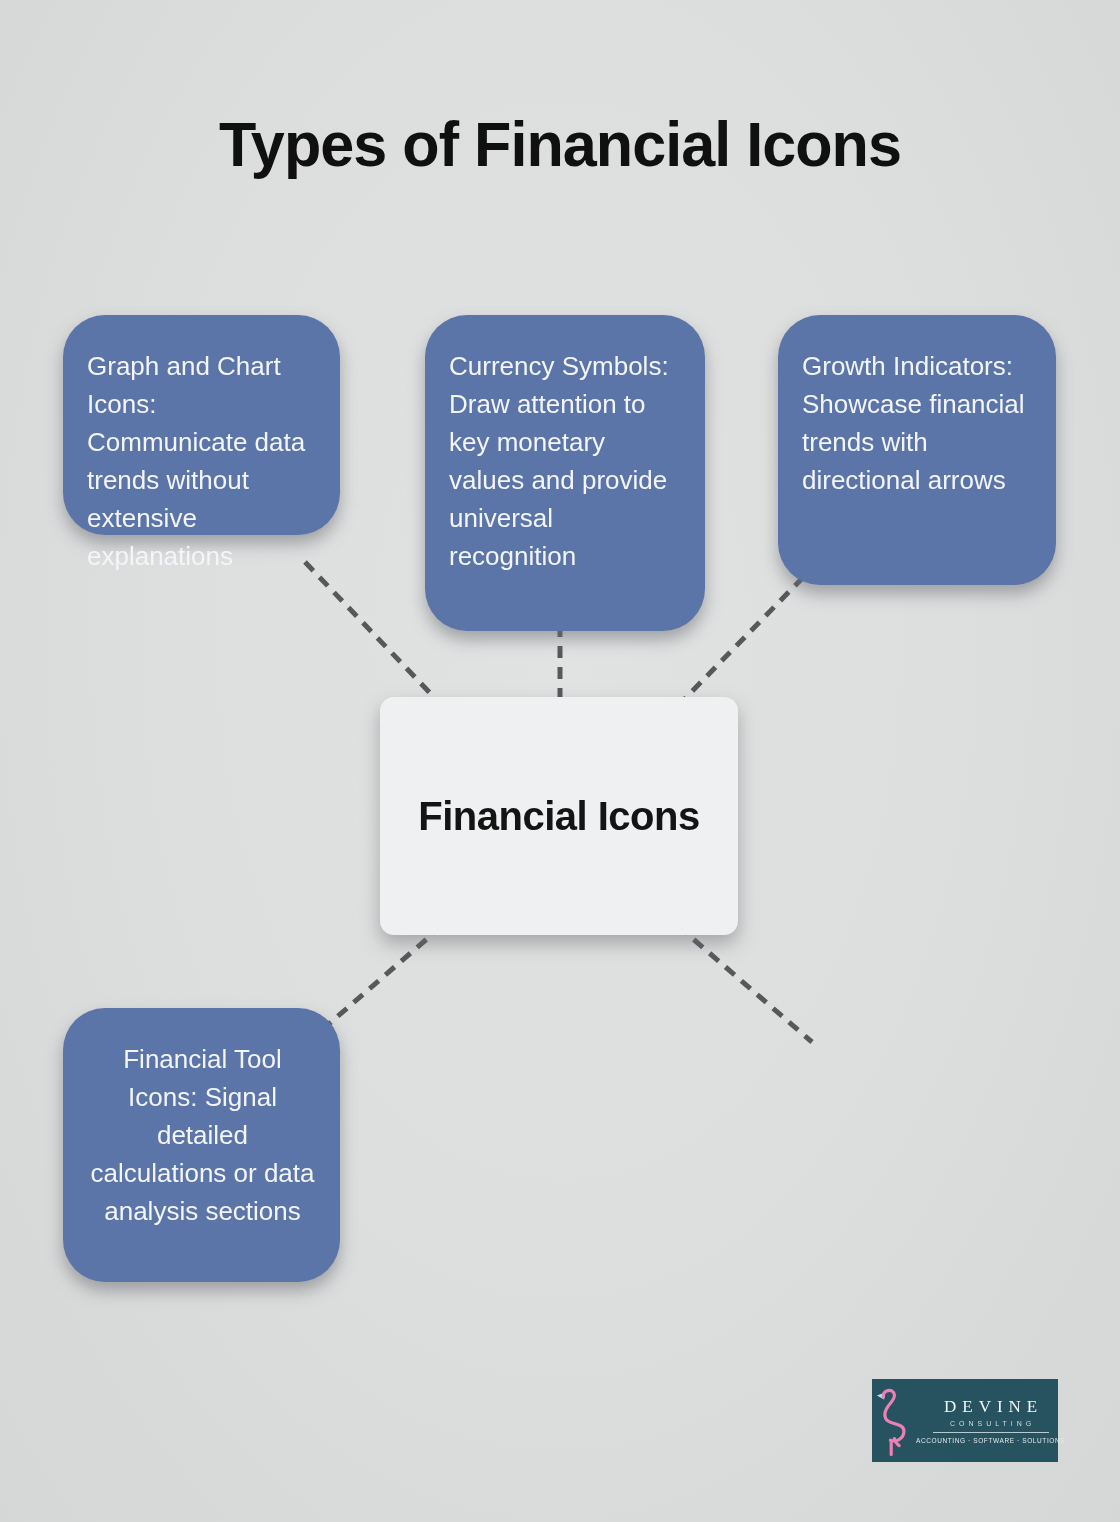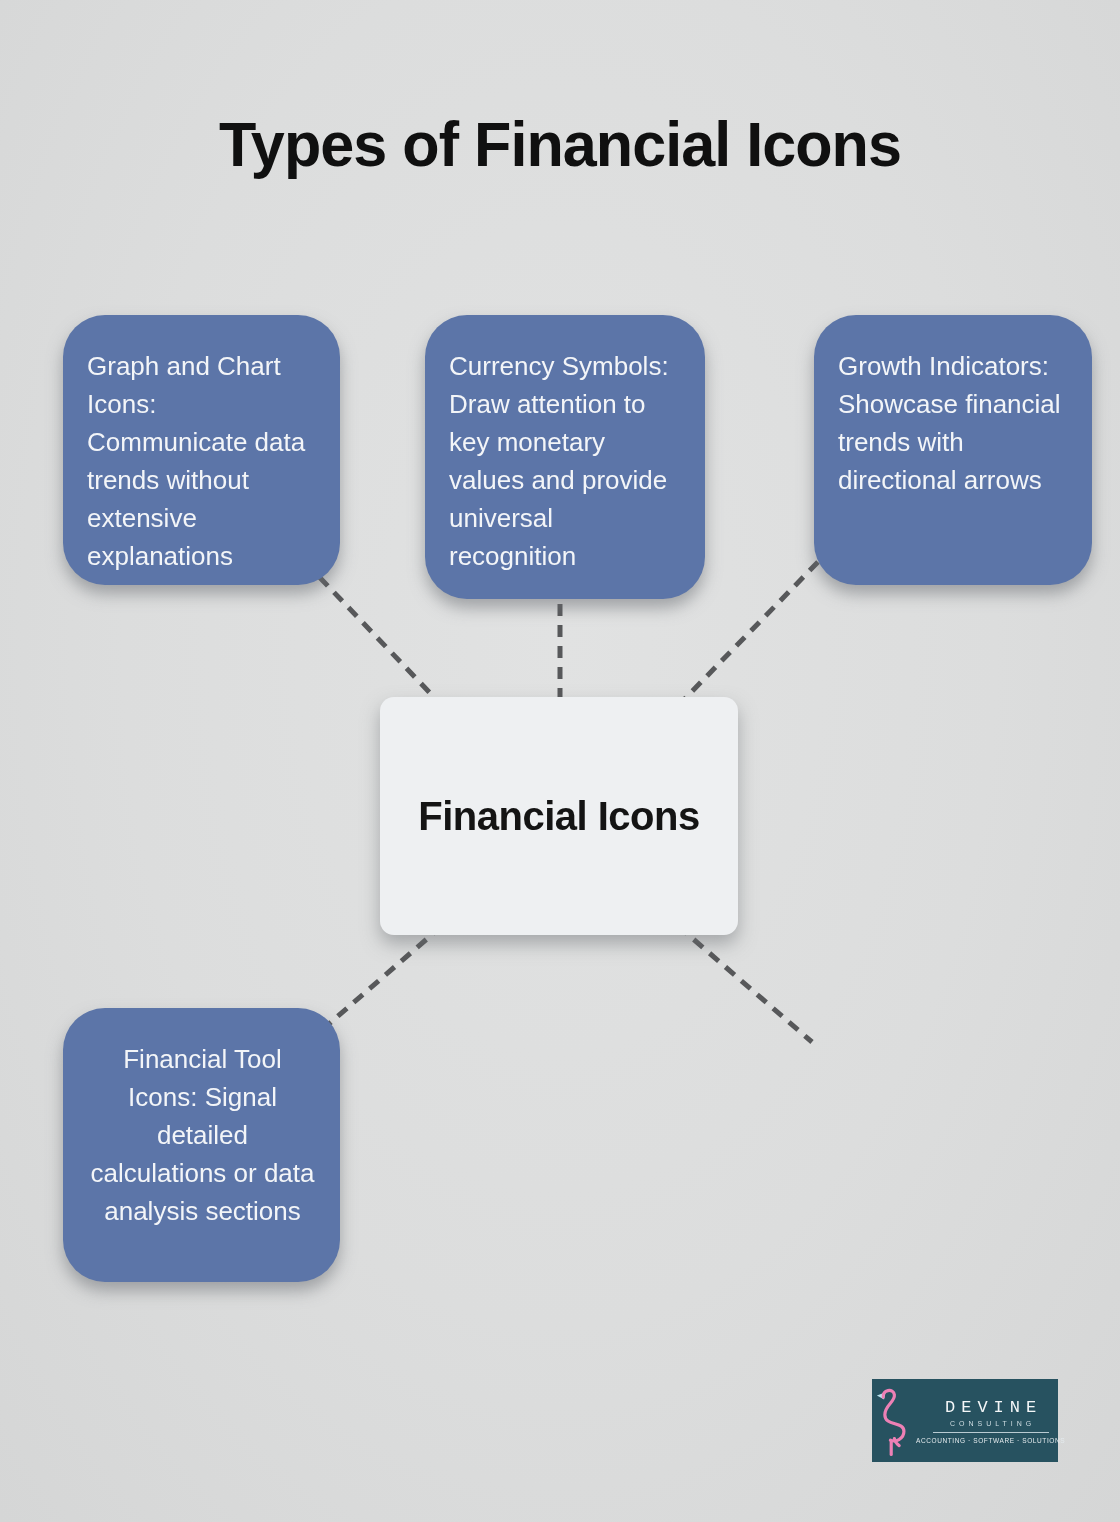--- a/index.html
+++ b/index.html
@@ -55,23 +55,23 @@
     box-shadow:0 9px 18px rgba(110,113,118,0.5);
     display:flex;align-items:center;justify-content:center;
   }
   .center-node span{
     font-size:40px;
     font-weight:800;
     color:#141414;
     letter-spacing:-0.5px;
   }
   
-  .node-graph-chart   {left:63px;  top:315px; width:277px; height:270px;}
-  .node-currency      {left:425px; top:315px; width:280px; height:284px;}
-  .node-growth        {left:814px; top:315px; width:278px; height:270px;}
+  .node-graph-chart   {left:63px;  top:315px; width:277px; height:220px;}
+  .node-currency      {left:425px; top:315px; width:280px; height:316px;}
+  .node-growth        {left:778px; top:315px; width:278px; height:270px;}
   .node-financial-tool{left:63px;  top:1008px; width:277px; height:274px;text-align:center;}
   .node-time-related  {left:785px; top:1008px; width:278px; height:238px;}
 
   
   .logo{
     position:absolute;
     left:872px; top:1379px; width:186px; height:83px;
     background:#275260;
     display:flex;
     align-items:stretch;
@@ -85,21 +85,21 @@
     background:#e8eef0;
     margin:7px 0;
   }
   .logo-text{
     flex:1;
     display:flex;flex-direction:column;
     align-items:center;justify-content:center;
     padding:4px 4px;
   }
   .logo-brand{
-    font-family:Liberation Mono, monospace;
+    font-family:Liberation Serif, serif;
     font-size:17px;
     letter-spacing:6px;
     color:#f4f7f8;
     text-indent:6px;
   }
   .logo-subtitle{
     font-size:7px;
     letter-spacing:4px;
     color:#cfdde2;
     margin-top:3px;

